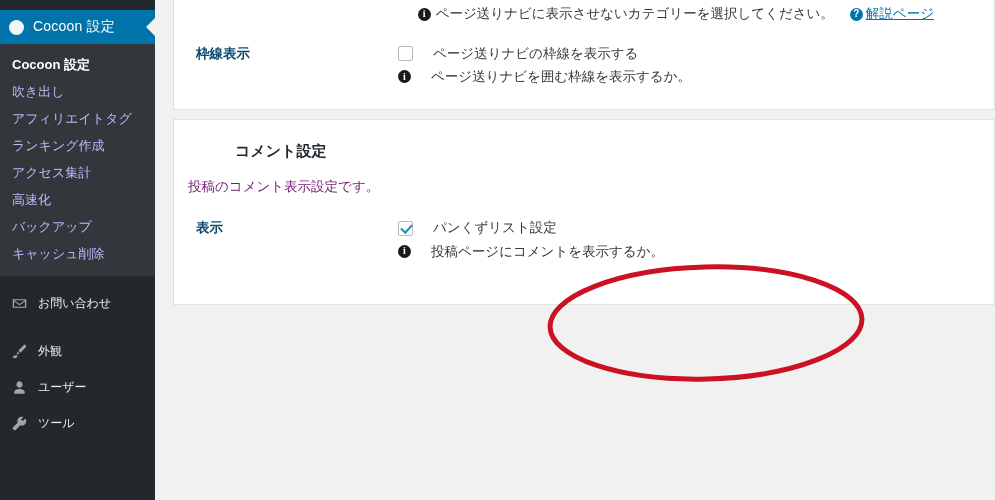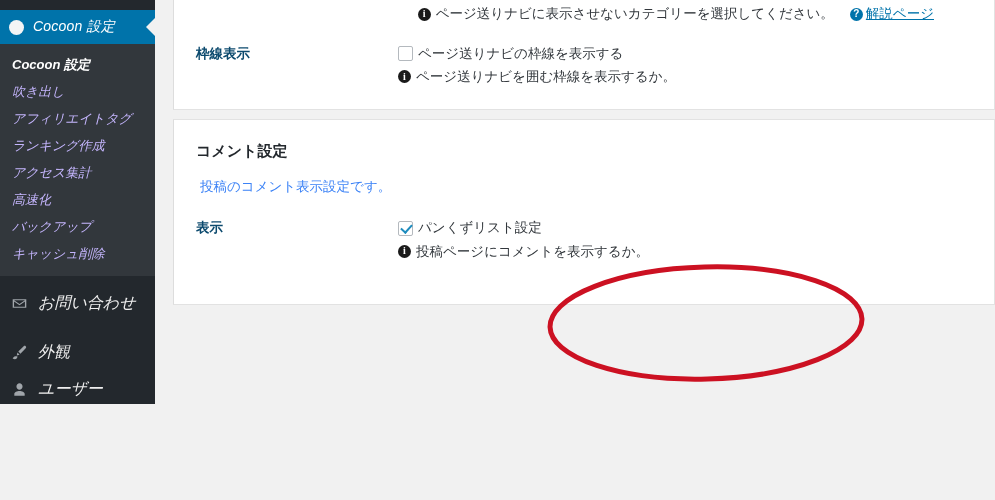--- a/index.html
+++ b/index.html
@@ -22,26 +22,25 @@
     width: 995px;
     height: 500px;
     display: flex;
     background: #f1f1f1;
   }
 
   
   .adminmenu {
     width: 155px;
     min-width: 155px;
-    height: 404px;
+    height: 500px;
     background: #23282d;
     color: #b4b9be;
     position: relative;
     overflow: hidden;
-    font-style: italic;
   }
 
   .menu-top {
     height: 10px;
     background: #23282d;
   }
 
   .menu-current {
     position: relative;
     height: 34px;
@@ -94,21 +93,21 @@
 
   .menu-sep {
     height: 9px;
     background: #23282d;
   }
 
   .menu-item {
     display: flex;
     align-items: center;
     padding: 8px 0 8px 9px;
-    font-size: 16px;
+    font-size: 12px;
     color: #eee;
     white-space: nowrap;
   }
   .menu-item .mi-label { margin-left: 9px; }
   .menu-item .mi-icon {
     width: 20px; height: 20px;
     flex: 0 0 auto;
     display: flex;
     align-items: center;
     justify-content: center;
@@ -162,20 +161,21 @@
     flex: 1;
     font-size: 13.5px;
     color: #32373c;
     line-height: 1.72;
   }
 
   .field-line {
     display: flex;
     align-items: center;
     white-space: nowrap;
+    gap: 15px;
   }
 
   
   .cb {
     width: 15px; height: 15px;
     min-width: 15px;
     border: 1px solid #b4b9be;
     background: #fff;
     border-radius: 2px;
     display: inline-block;
@@ -241,25 +241,26 @@
     color: #32373c;
     white-space: nowrap;
   }
   .top-note .gapper { display: inline-block; width: 16px; }
 
   .panel-heading {
     font-size: 15px;
     font-weight: bold;
     color: #23282d;
     padding: 22px 0 0 22px;
+    margin-left: 39px;
   }
   .panel-desc {
     font-size: 13.5px;
-    color: #3b82f6;
-    padding: 17px 0 0 26px;
+    color: #701a75;
+    padding: 17px 0 0 14px;
   }
 
   .spacer-sm { height: 10px; }
 
   
   .annotation-ellipse {
     position: absolute;
     pointer-events: none;
     left: 390px;
     top: 263px;

